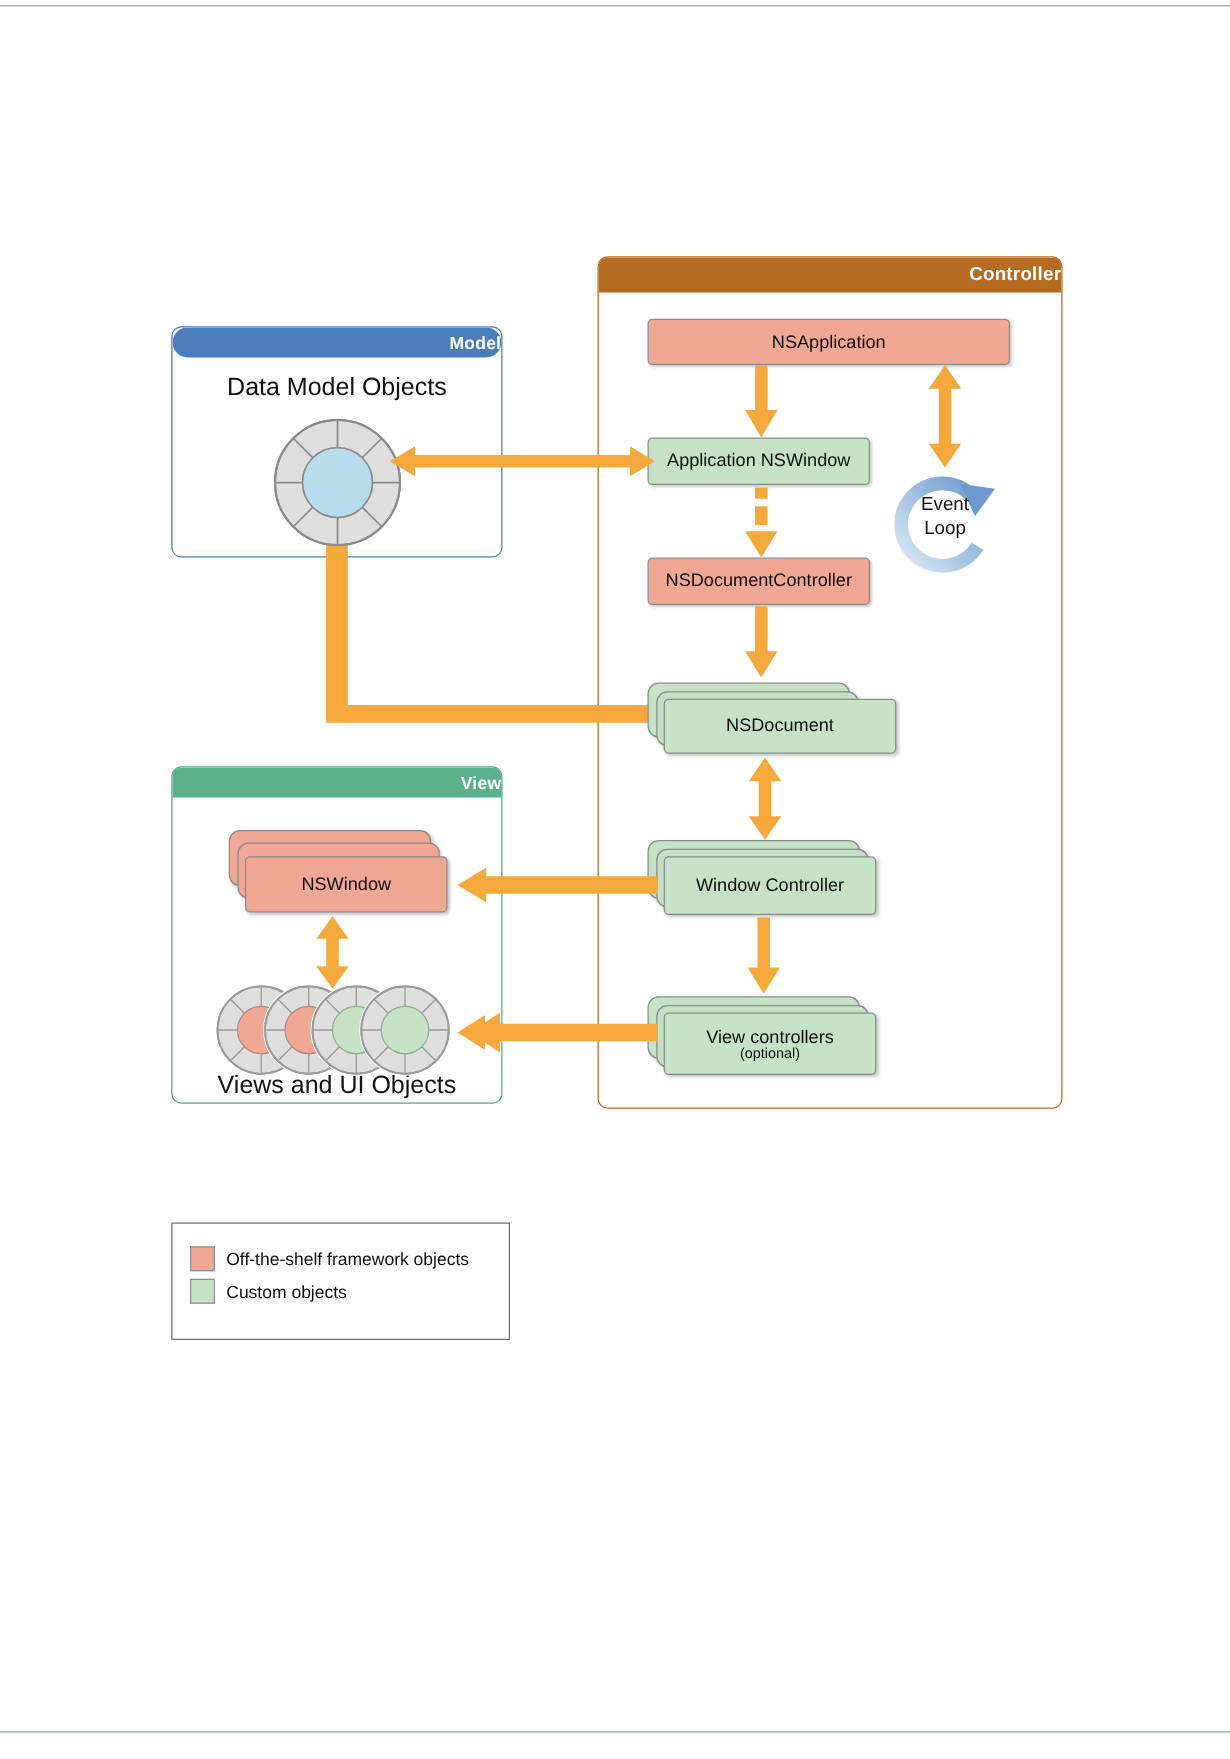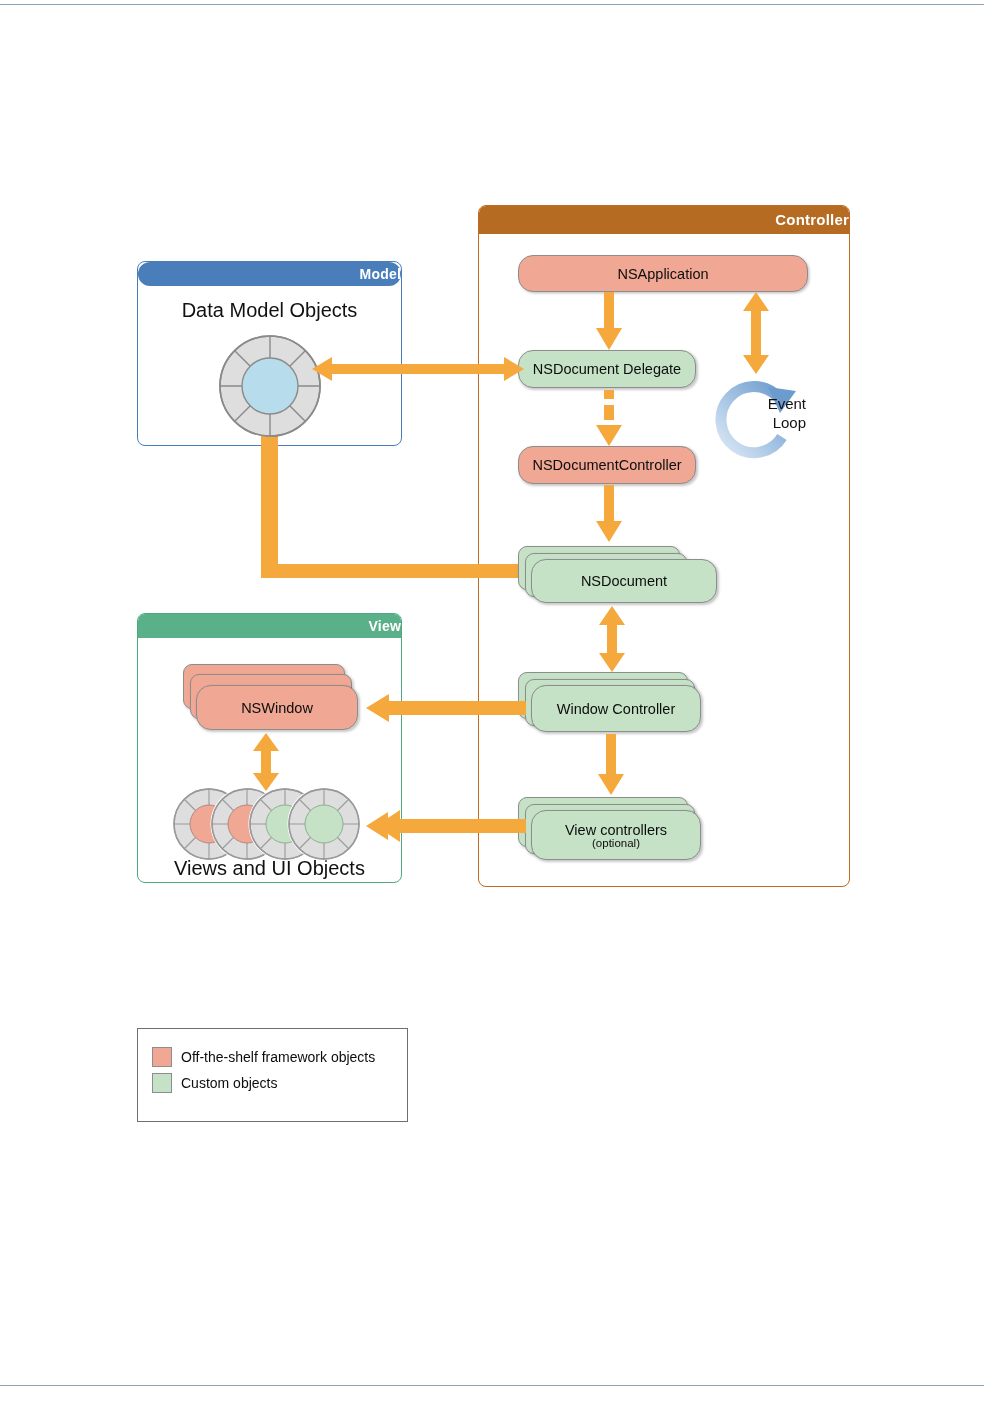--- a/index.html
+++ b/index.html
@@ -82,21 +82,21 @@
     text-align: center;
     white-space: nowrap;
   }
   #cap-data-model { left: 137px; top: 299px; width: 265px; }
   #cap-views-ui   { left: 137px; top: 857px; width: 265px; }
 
   
   .node {
     position: absolute;
     box-sizing: border-box;
-    border-radius: 15px;
+    border-radius: 4px;
     border: 1.2px solid #8d8d8d;
     display: flex;
     flex-direction: column;
     align-items: center;
     justify-content: center;
     font-size: 14.5px;
     color: #0d0d0d;
     text-align: center;
     box-shadow: 1.5px 1.5px 2.5px rgba(0,0,0,0.22);
     z-index: 5;
@@ -142,27 +142,27 @@
 
   
   .icon-wrap { position: absolute; z-index: 5; }
   #icon-data-model { left: 216px; top: 332px; width: 108px; height: 108px; }
   #icons-views     { left: 172px; top: 787px; width: 190px; height: 75px; }
 
   
   #event-loop { position: absolute; left: 706px; top: 375px; width: 100px; height: 100px; z-index: 5; }
   #event-loop-label {
     position: absolute; left: 706px; top: 394px; width: 100px;
-    text-align: right; font-size: 15px; color: #111; line-height: 19px; z-index: 6;
+    text-align: center; font-size: 15px; color: #111; line-height: 19px; z-index: 6;
   }
 
   
   #legend {
     position: absolute;
-    left: 137px; top: 1028px; width: 271px; height: 94px;
+    left: 137px; top: 978px; width: 271px; height: 94px;
     box-sizing: border-box;
     border: 1.2px solid #6f6f6f;
     background: #ffffff;
     padding: 18px 0 0 14px;
   }
   .legend-row {
     display: flex;
     align-items: center;
     margin-bottom: 6px;
   }
@@ -351,21 +351,21 @@
 
   <div class="group" id="group-controller">
     <div class="group-header">Controller</div>
   </div>
 
   <div class="node framework" id="node-nsapplication">
     <span>NSApplication</span>
   </div>
 
   <div class="node custom" id="node-app-delegate">
-    <span>NSDocument Delegate</span>
+    <span>Application NSWindow</span>
   </div>
 
   <div class="node framework" id="node-nsdoccontroller">
     <span>NSDocumentController</span>
   </div>
 
   <div class="stack custom" id="stack-nsdocument">
     <div class="card" style="left:0px;  top:0px;  width:162px; height:44px;"></div>
     <div class="card" style="left:7px;  top:7px;  width:162px; height:44px;"></div>
   </div>

